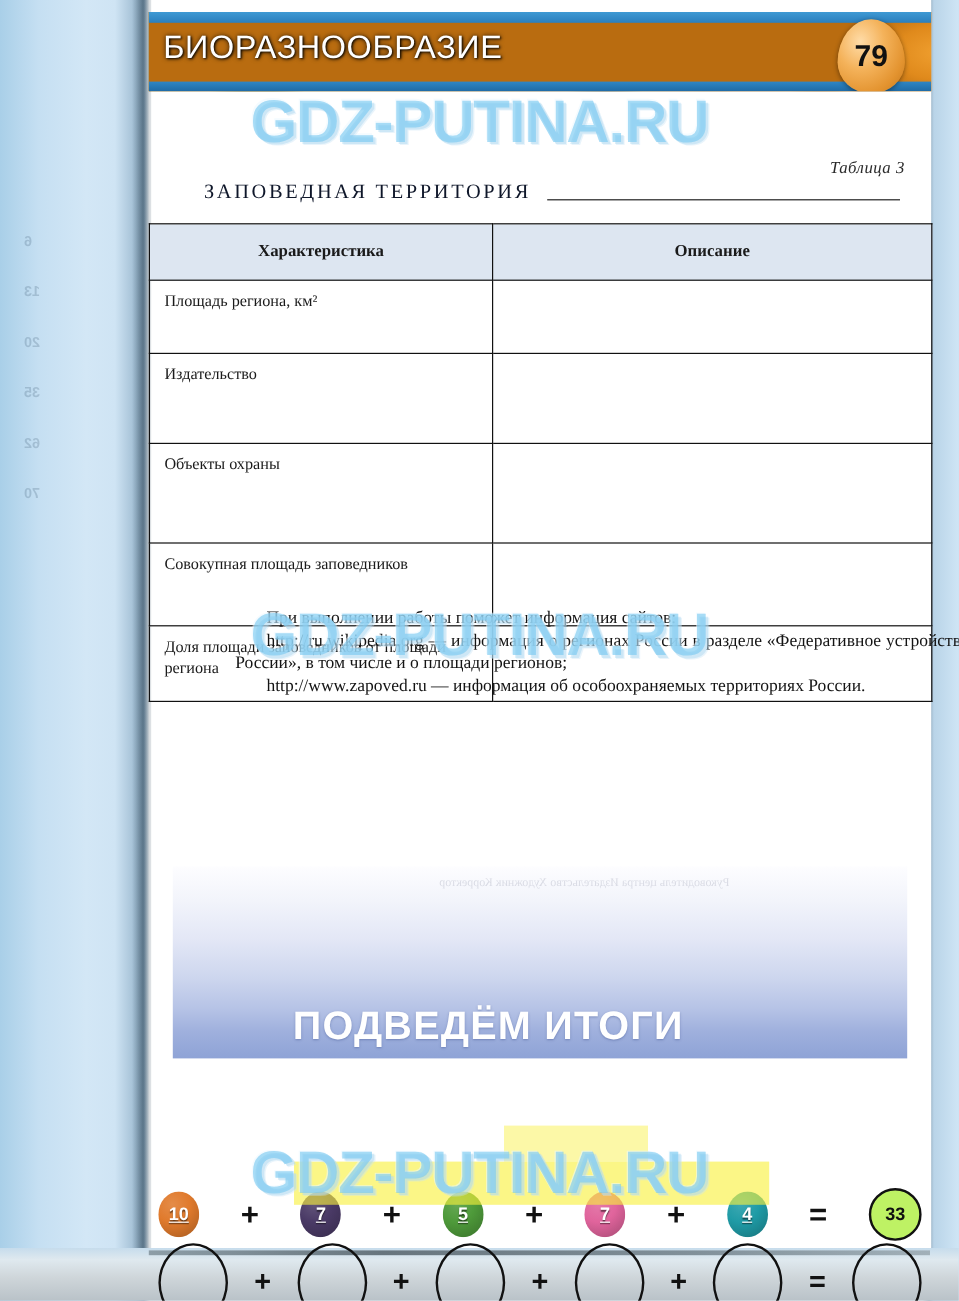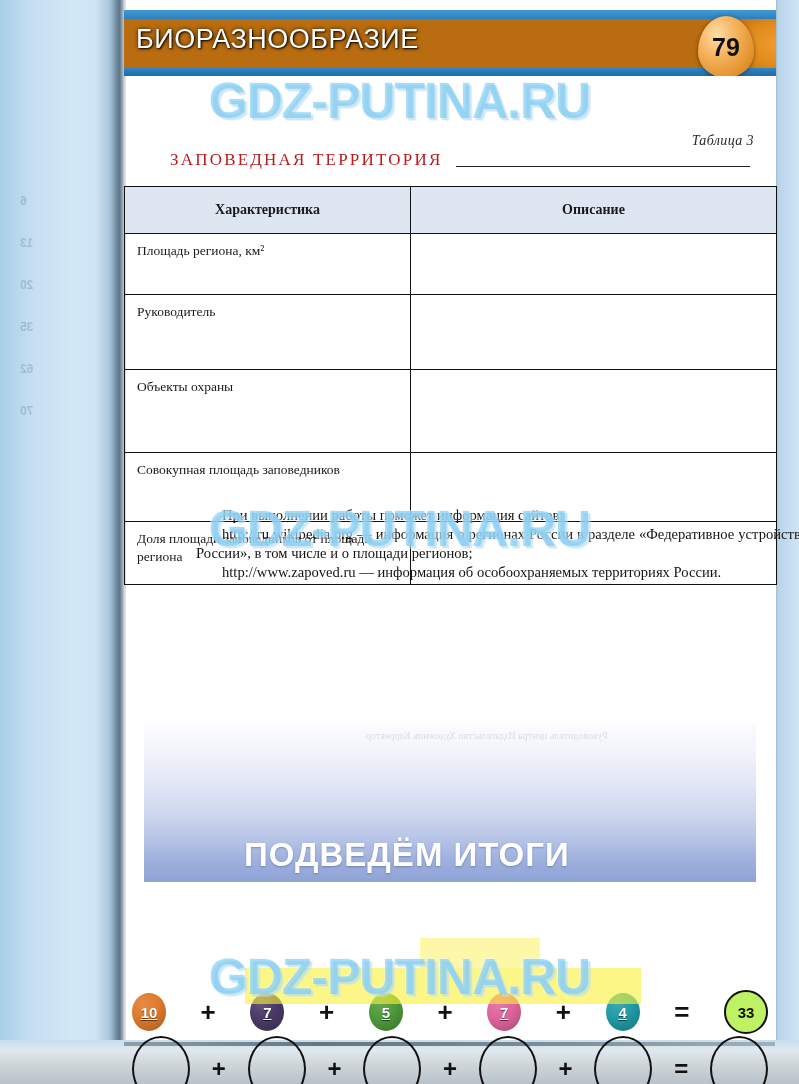--- a/index.html
+++ b/index.html
@@ -92,21 +92,21 @@
     position:absolute;right:22px;top:57px;
     font-family:Liberation Serif, serif;font-style:italic;
     font-size:14px;color:#2a2a2a;letter-spacing:.4px;
   }
 
   #title-row{
     position:absolute;left:46px;top:68px;width:580px;height:26px;
     display:flex;align-items:flex-end;gap:14px;
   }
   #doc-title{
-    font-size:17px;letter-spacing:2.2px;color:#b91c1c;white-space:nowrap;font-family:Liberation Serif, serif;
+    font-size:17px;letter-spacing:2.2px;color:#0f172a;white-space:nowrap;font-family:Liberation Serif, serif;
   }
   #title-rule{flex:1;height:0;border-bottom:1.6px solid #222;margin-bottom:3px;}
 
   
   #tbl{
     position:absolute;left:0px;top:110px;width:652px;
     border-collapse:collapse;table-layout:fixed;
   }
   #tbl th,#tbl td{
     border:1.4px solid #111;
@@ -252,21 +252,21 @@
         <th>Характеристика</th>
         <th>Описание</th>
       </tr>
     </thead>
     <tbody>
       <tr>
         <td class="lbl" style="height:44px">Площадь региона, км²</td>
         <td></td>
       </tr>
       <tr>
-        <td class="lbl" style="height:58px">Руководитель</td>
+        <td class="lbl" style="height:58px">Издательство</td>
         <td></td>
       </tr>
       <tr>
         <td class="lbl" style="height:66px">Объекты охраны</td>
         <td></td>
       </tr>
       <tr>
         <td class="lbl" style="height:52px">Совокупная площадь заповедников</td>
         <td></td>
       </tr>

